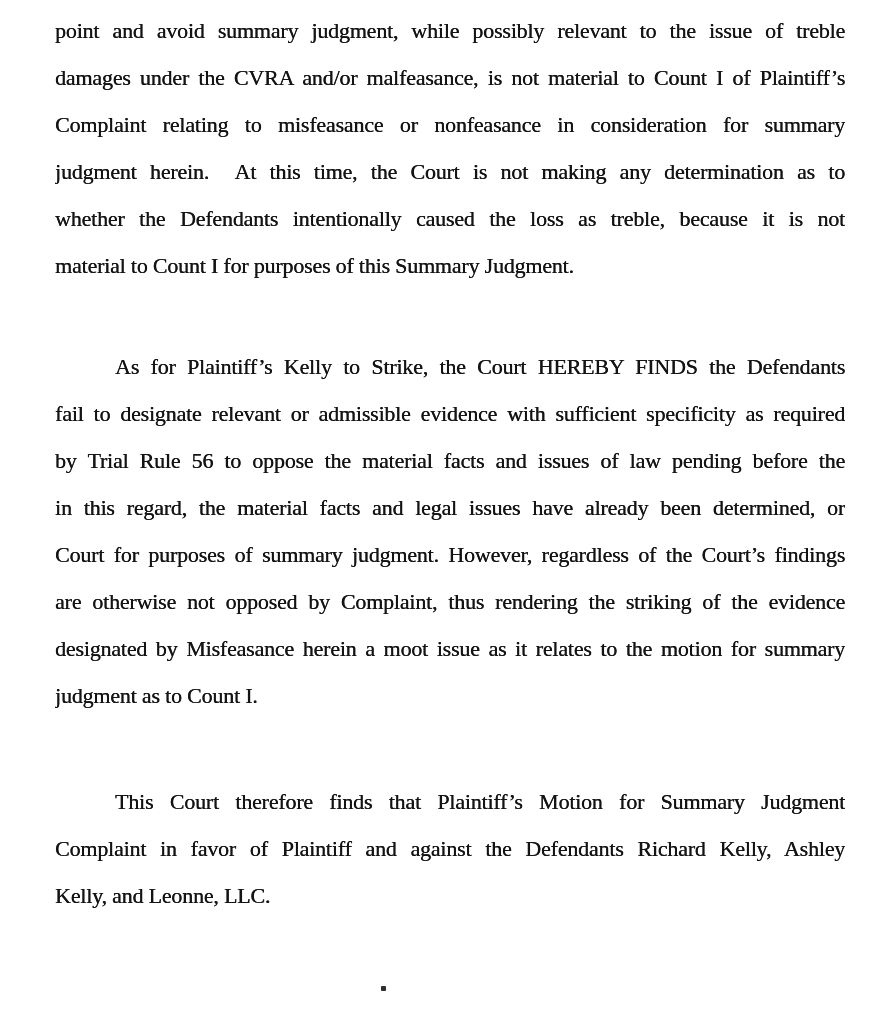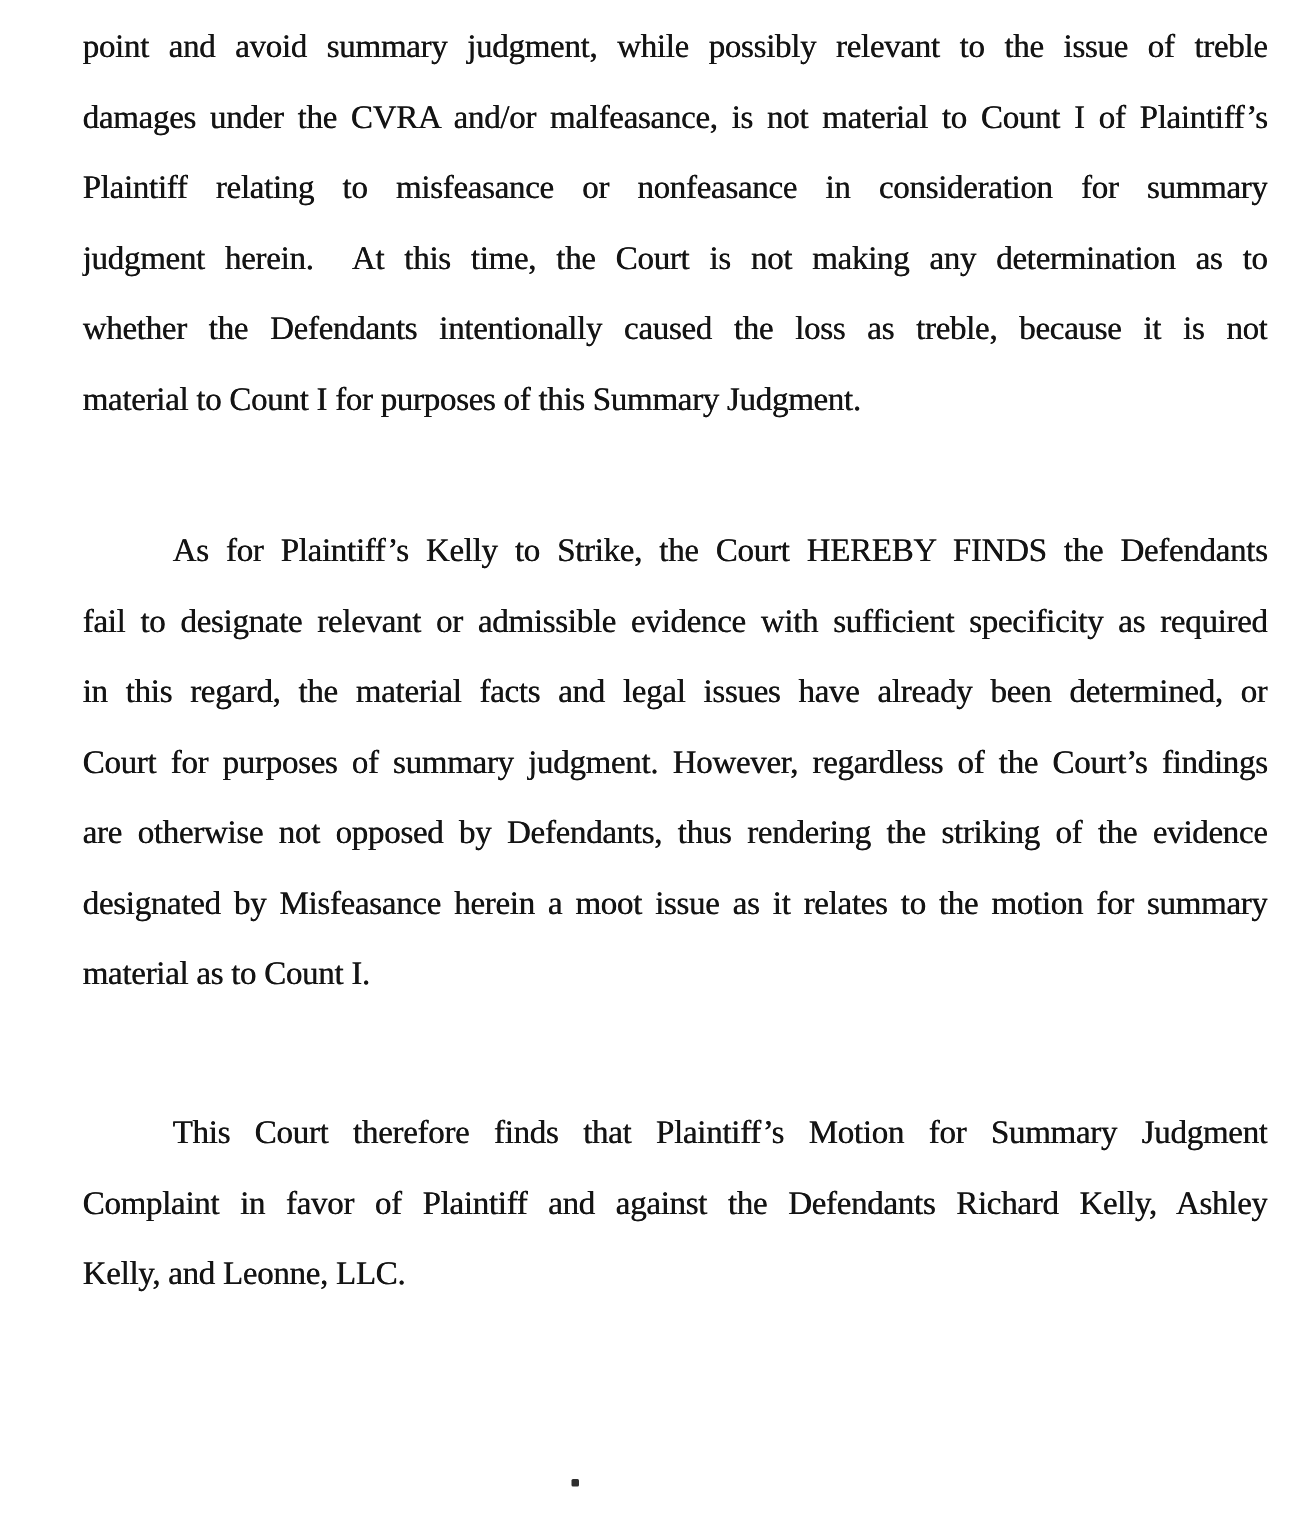--- a/index.html
+++ b/index.html
@@ -52,34 +52,35 @@
 </style>
 </head>
 <body>
 
 <div class="page">
   <div class="text-block">
 
     <div class="paragraph p1">
       <div class="line">point and avoid summary judgment, while possibly relevant to the issue of treble</div>
       <div class="line">damages under the CVRA and/or malfeasance, is not material to Count I of Plaintiff’s</div>
-      <div class="line">Plaintiff relating to misfeasance or nonfeasance in consideration for summary</div>
+      <div class="line">Complaint relating to misfeasance or nonfeasance in consideration for summary</div>
       <div class="line">judgment herein.&nbsp; At this time, the Court is not making any determination as to</div>
       <div class="line">whether the Defendants intentionally caused the loss as treble, because it is not</div>
       <div class="line last">material to Count I for purposes of this Summary Judgment.</div>
     </div>
 
     <div class="paragraph p2">
       <div class="line indent">As for Plaintiff’s Kelly to Strike, the Court HEREBY FINDS the Defendants</div>
       <div class="line">fail to designate relevant or admissible evidence with sufficient specificity as required</div>
+      <div class="line">by Trial Rule 56 to oppose the material facts and issues of law pending before the</div>
       <div class="line">in this regard, the material facts and legal issues have already been determined, or</div>
       <div class="line">Court for purposes of summary judgment. However, regardless of the Court’s findings</div>
-      <div class="line">are otherwise not opposed by Defendants, thus rendering the striking of the evidence</div>
+      <div class="line">are otherwise not opposed by Complaint, thus rendering the striking of the evidence</div>
       <div class="line">designated by Misfeasance herein a moot issue as it relates to the motion for summary</div>
-      <div class="line last">material as to Count I.</div>
+      <div class="line last">judgment as to Count I.</div>
     </div>
 
     <div class="paragraph p3">
       <div class="line indent">This Court therefore finds that Plaintiff’s Motion for Summary Judgment</div>
       <div class="line">Complaint in favor of Plaintiff and against the Defendants Richard Kelly, Ashley</div>
       <div class="line last">Kelly, and Leonne, LLC.</div>
     </div>
 
   </div>
 

